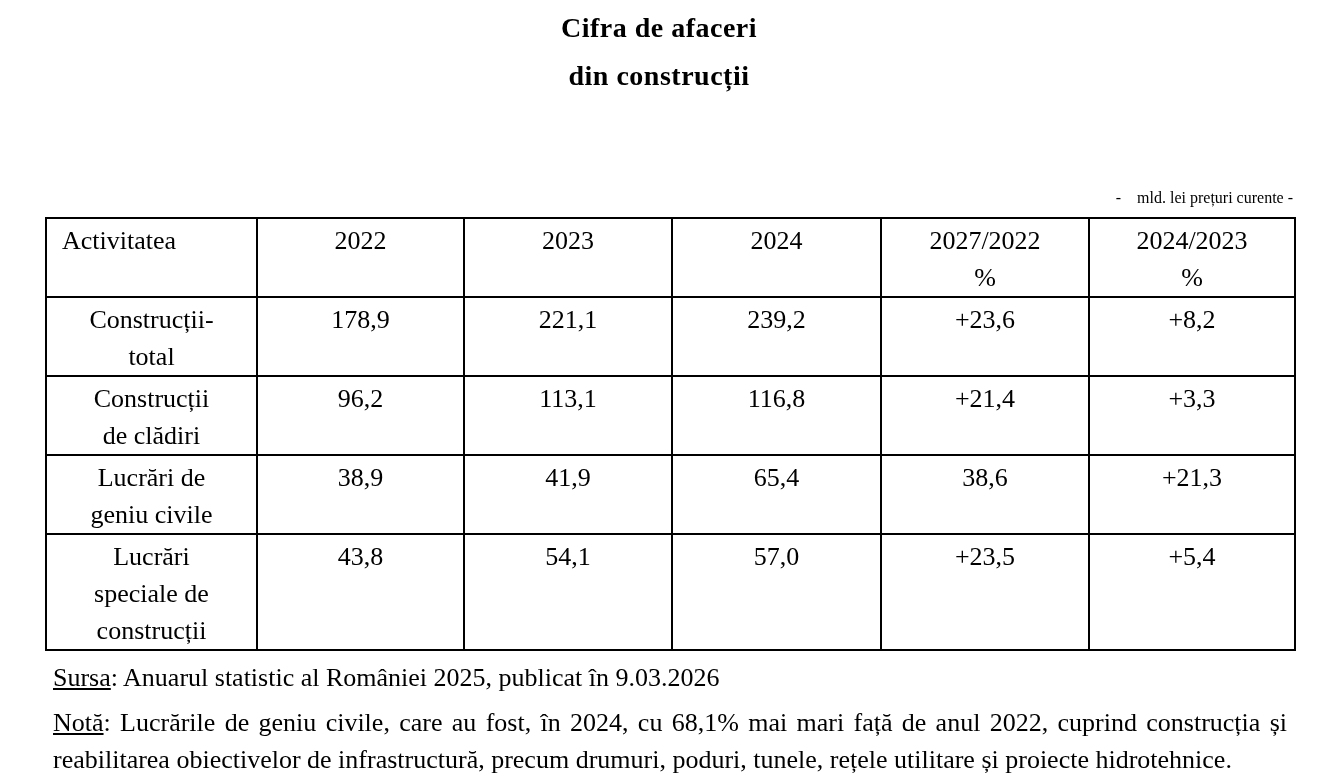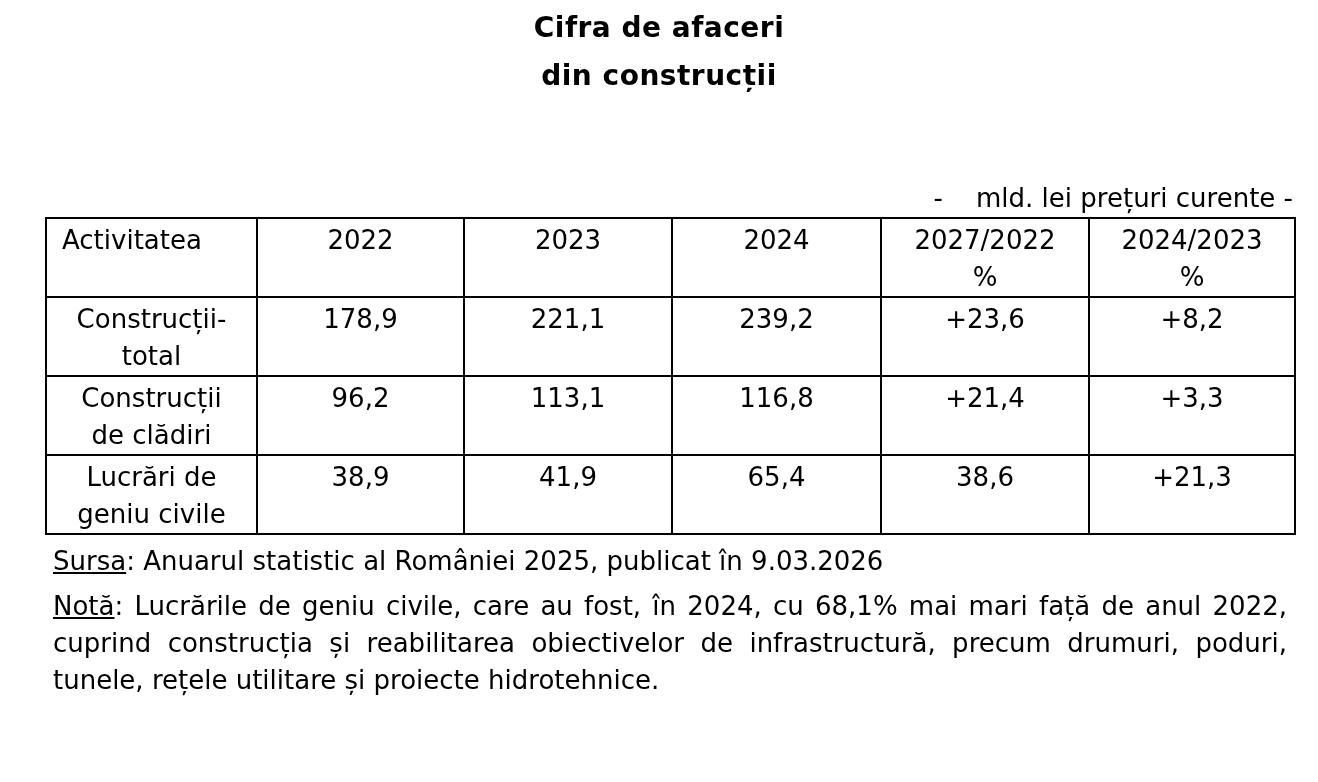--- a/index.html
+++ b/index.html
@@ -8,35 +8,36 @@
     background: #ffffff;
     color: #000000;
     font-family: "DejaVu Sans", "Liberation Sans", sans-serif;
   }
   .page {
     position: relative;
     width: 1318px;
     height: 782px;
     background: #ffffff;
     overflow: hidden;
+    font-family: Liberation Serif, serif;
   }
   .doc-title {
     margin: 4px 0 0 0;
     text-align: center;
     font-size: 28px;
     font-weight: bold;
     line-height: 48px;
     white-space: pre-line;
     letter-spacing: 0.5px;
   }
   .unit-label {
     width: 1248px;
     margin: 80px 0 0 45px;
     text-align: right;
-    font-size: 26px;
+    font-size: 16px;
     line-height: 36px;
     white-space: pre;
   }
   table.data-table {
     border-collapse: collapse;
     table-layout: fixed;
     margin: 1px 0 0 45px;
     width: 1249px;
   }
   .data-table th, .data-table td {
@@ -121,20 +122,30 @@
       </tr>
       <tr class="row-3">
         <td>Lucrări de
 geniu civile</td>
         <td>38,9</td>
         <td>41,9</td>
         <td>65,4</td>
         <td>38,6</td>
         <td>+21,3</td>
       </tr>
+      <tr class="row-4">
+        <td>Lucrări
+speciale de
+construcții</td>
+        <td>43,8</td>
+        <td>54,1</td>
+        <td>57,0</td>
+        <td>+23,5</td>
+        <td>+5,4</td>
+      </tr>
     </tbody>
   </table>
 
   <div class="notes">
     <p class="source-par"><span class="ulabel">Sursa</span><span>: Anuarul statistic al României 2025, publicat în 9.03.2026</span></p>
     <p class="note-par"><span class="ulabel">Notă</span><span>: Lucrările de geniu civile, care au fost, în 2024, cu 68,1% mai mari față de anul 2022, cuprind construcția și reabilitarea obiectivelor de infrastructură, precum drumuri, poduri, tunele, rețele utilitare și proiecte hidrotehnice.</span></p>
   </div>
 
 </div>
 

